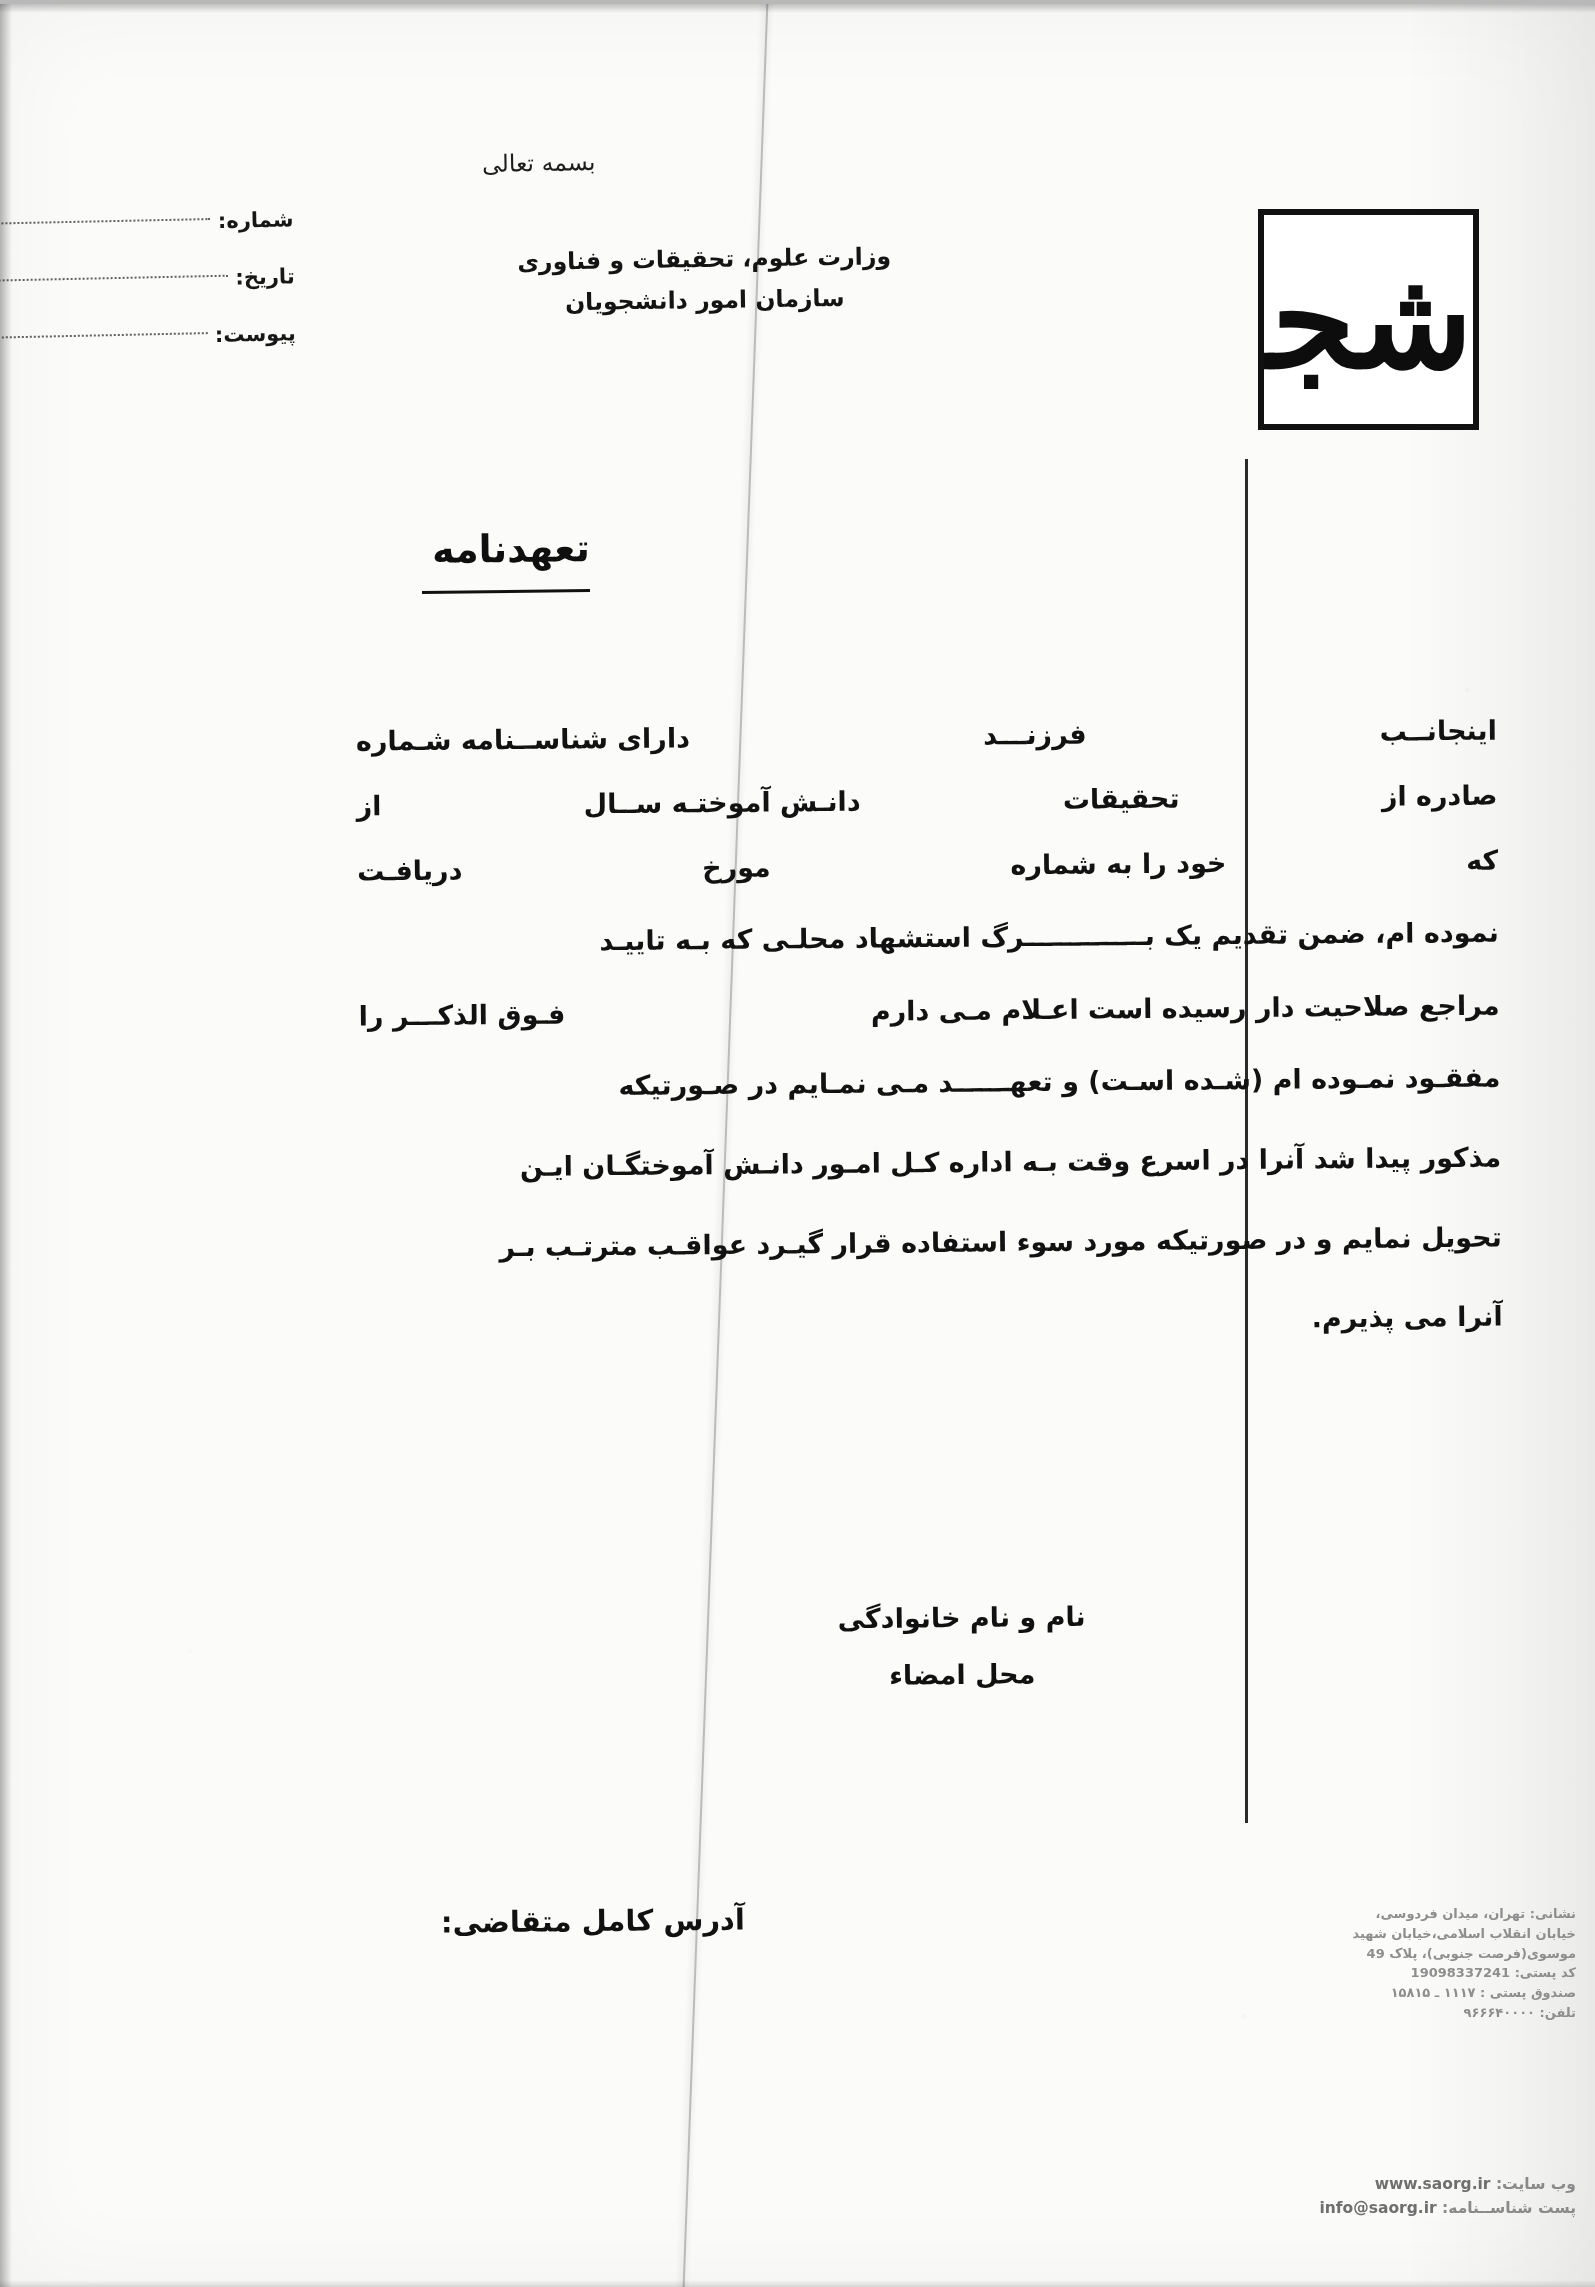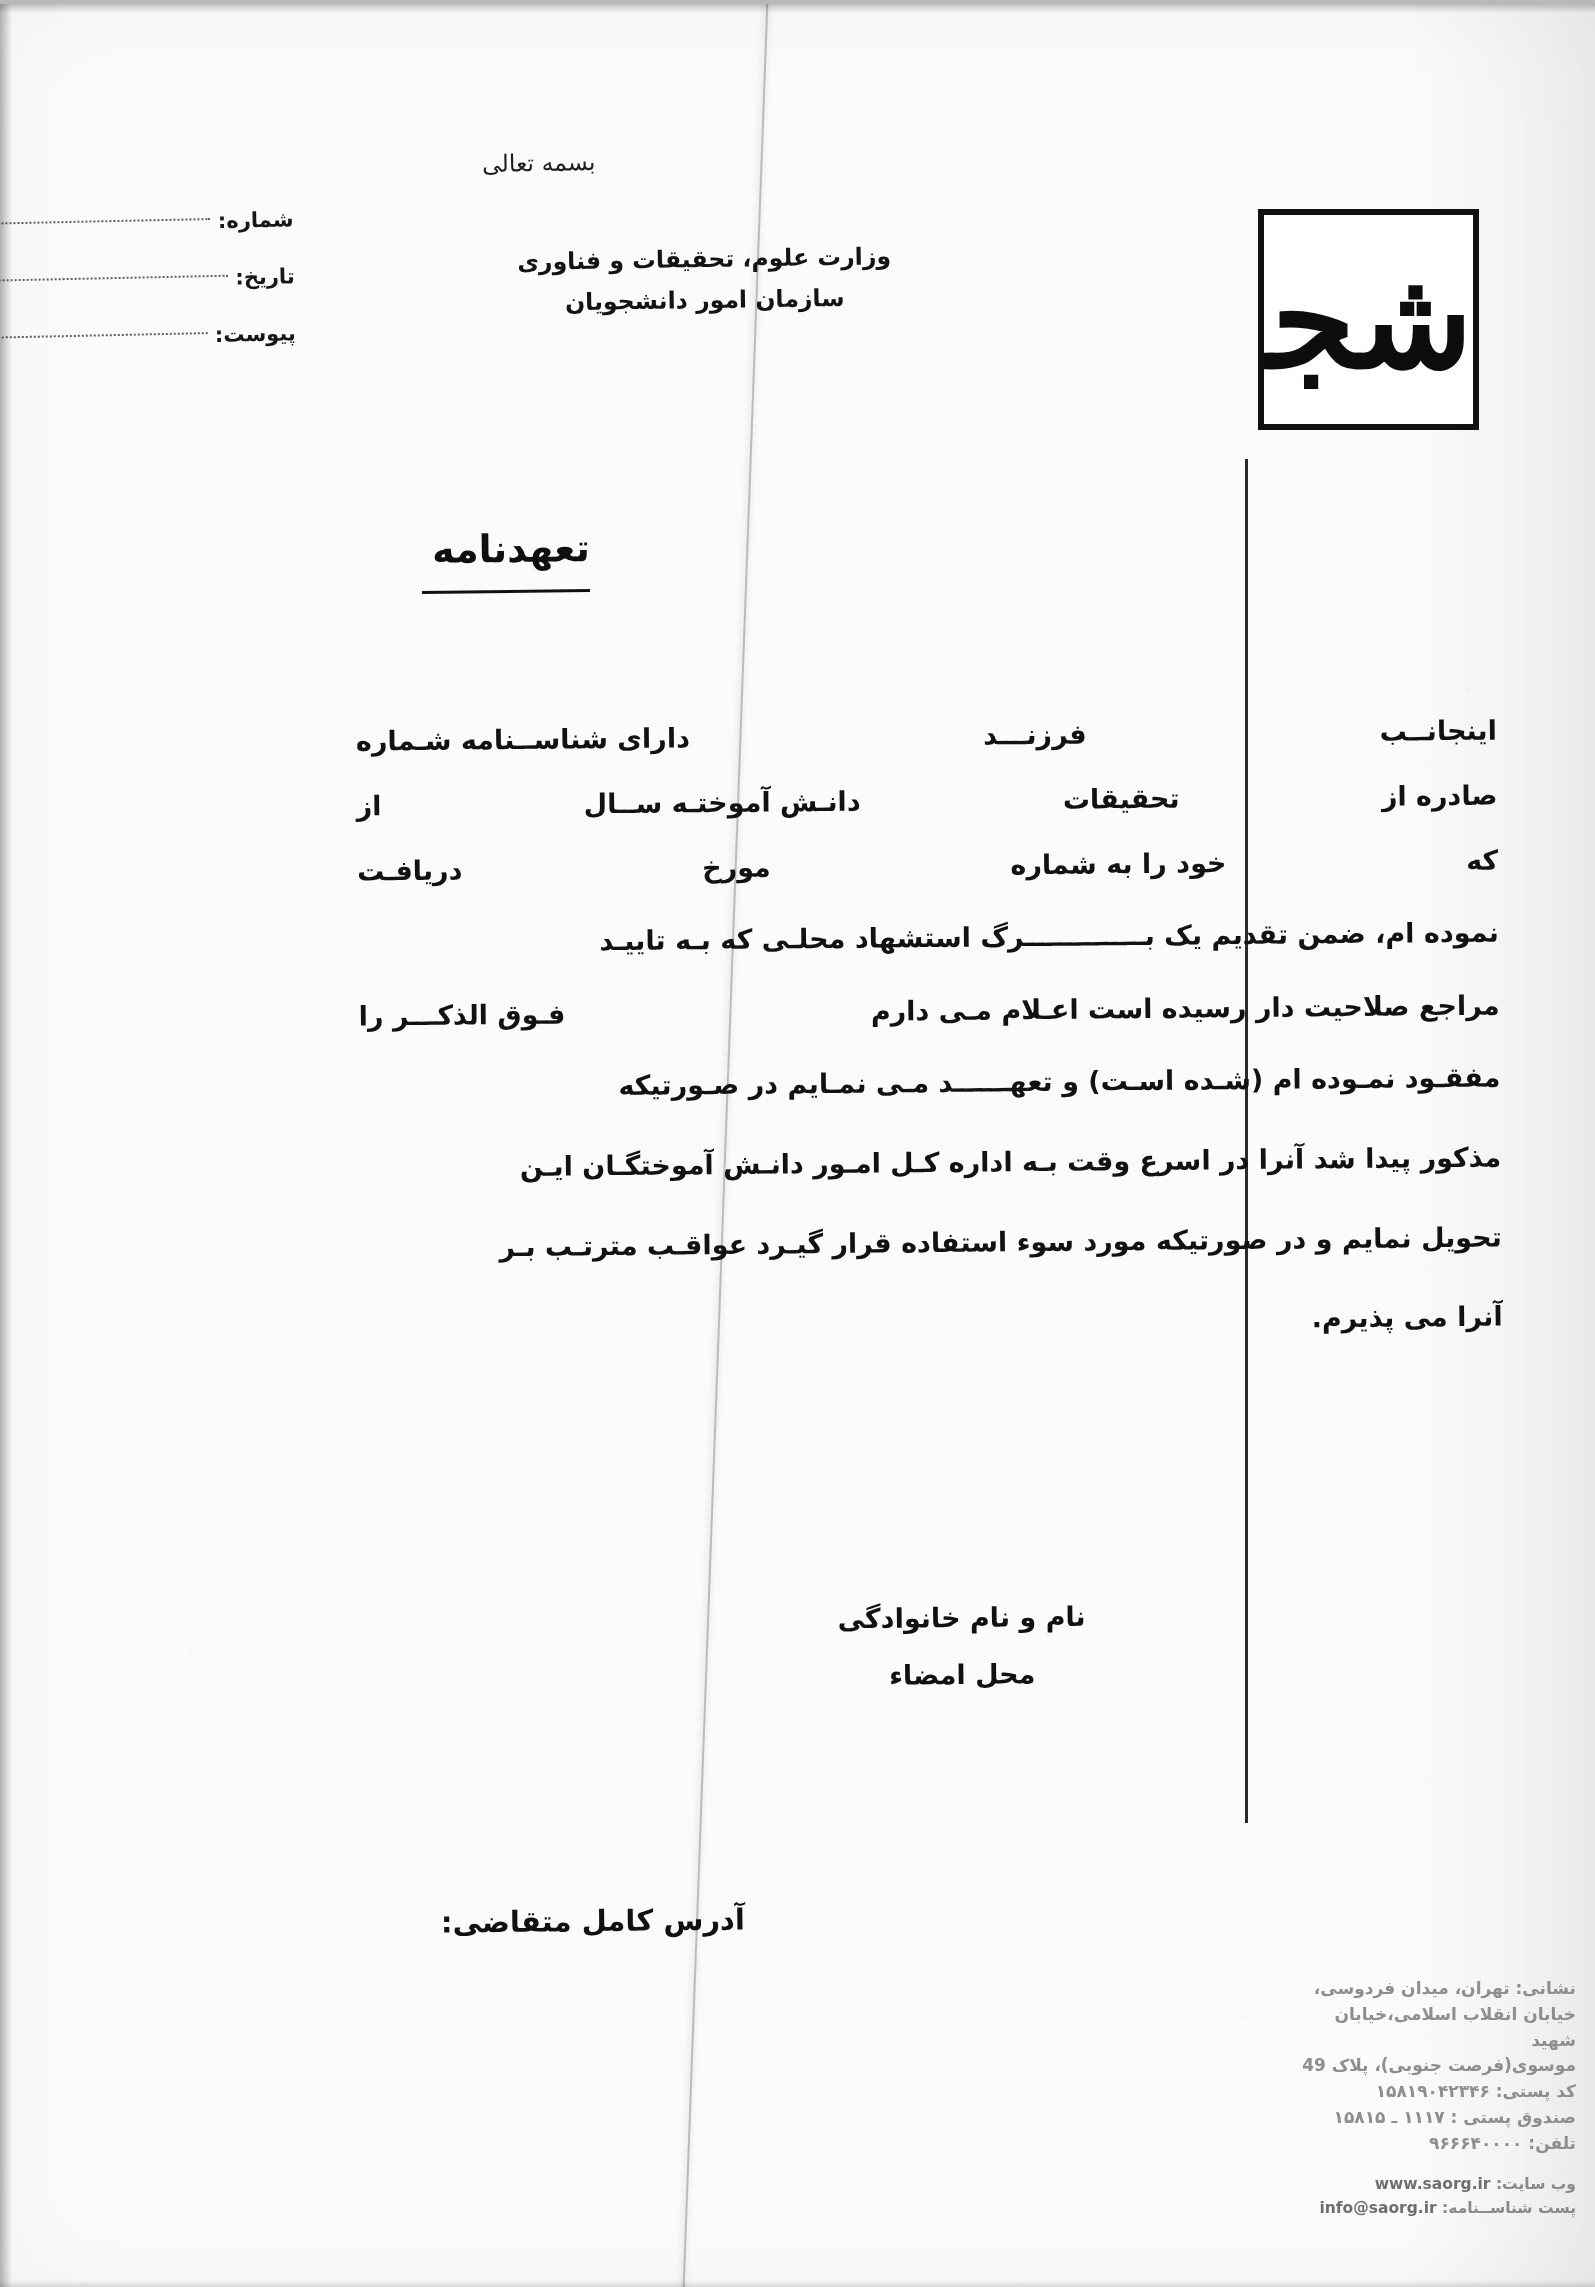--- a/index.html
+++ b/index.html
@@ -236,25 +236,25 @@
     right: 850px;
     font-size: 29px;
     font-weight: 700;
     color: #111;
     transform: rotate(-0.6deg);
   }
 
   
   .footer-addr {
     position: absolute;
-    top: 1972px;
+    top: 1900px;
     left: 1286px;
     width: 291px;
     text-align: right;
-    font-size: 17px;
+    font-size: 13px;
     line-height: 1.52;
     color: #8e8e8e;
     font-weight: 700;
   }
   .footer-web {
     position: absolute;
     top: 2168px;
     left: 1286px;
     width: 291px;
     text-align: right;
@@ -360,21 +360,21 @@
     <div>نام و نام خانوادگی</div>
     <div>محل امضاء</div>
   </div>
 
   <div class="address-label">آدرس کامل متقاضی:</div>
 
   <div class="footer-addr">
     <div>نشانی: تهران، میدان فردوسی،</div>
     <div>خیابان انقلاب اسلامی،خیابان شهید</div>
     <div>موسوی(فرصت جنوبی)، پلاک 49</div>
-    <div>کد پستی: ۱۵۸۱۹۰۴۲۳۴۶</div>
+    <div>کد پستی: 19098337241</div>
     <div>صندوق پستی : ۱۱۱۷ ـ ۱۵۸۱۵</div>
     <div>تلفن: ۹۶۶۶۴۰۰۰۰</div>
   </div>
 
   <div class="footer-web">
     <div>
       <span>وب سایت:</span>
       <span class="url">www.saorg.ir</span>
     </div>
     <div>

